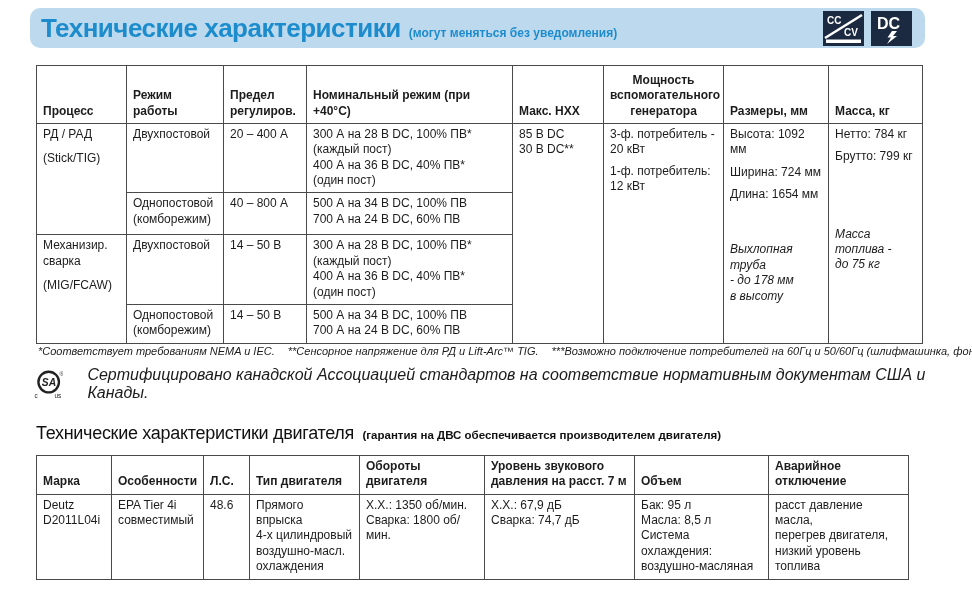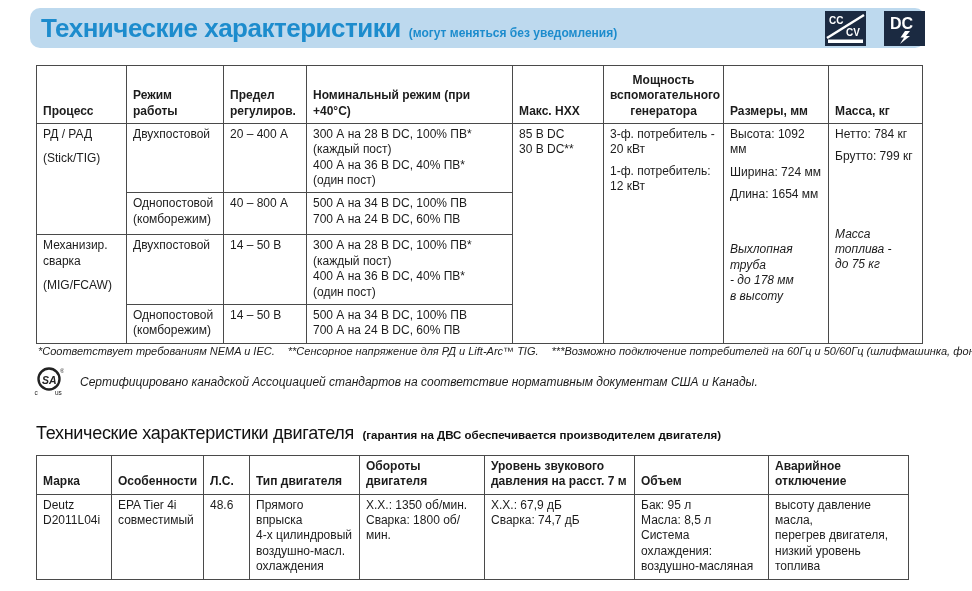--- a/index.html
+++ b/index.html
@@ -8,21 +8,21 @@
   .page { position: relative; width: 972px; height: 591px; background: #fff; overflow: hidden; }
 
   
   .title-bar {
     position: absolute; left: 30px; top: 8px; width: 895px; height: 40px;
     background: #bdd9ee; border-radius: 10px;
     display: flex; align-items: center; padding-left: 11px; text-align: center;
   }
   .title-main { color: #1d8ccd; font-size: 26px; font-weight: bold; letter-spacing: -0.5px; }
   .title-note { color: #1d8ccd; font-size: 12px; font-weight: bold; margin-left: 8px; margin-top: 9px; }
-  .badges { position: absolute; right: 0px; top: 3px; display: flex; gap: 18px; }
+  .badges { position: absolute; right: 13px; top: 3px; display: flex; gap: 7px; }
 
   
   table { border-collapse: collapse; table-layout: fixed; }
   th, td {
     border: 1px solid #4a4a4a; padding: 3px 6px 4px 6px;
     font-size: 12px; line-height: 1.28; text-align: left;
   }
   th { vertical-align: bottom; font-weight: bold; }
   td { vertical-align: top; }
   .t1 { position: absolute; left: 36px; top: 65px; width: 886px; }
@@ -37,21 +37,21 @@
   .spread div + div { margin-top: 7px; }
   .grp2 { margin-top: 6px; }
   .note-italic { font-style: italic; }
   .mt-exh { margin-top: 40px; }
   .mt-fuel { margin-top: 62px; }
 
   
   .footnote { position: absolute; left: 38px; top: 345px; font-size: 11px; font-style: italic; white-space: nowrap; }
   .footnote span { margin-right: 10px; }
   .csa-row { position: absolute; left: 34px; top: 366px; display: flex; align-items: center; }
-  .csa-text { font-size: 12px; font-style: italic; margin-left: 16px; }
+  .csa-text { font-size: 16px; font-style: italic; margin-left: 24px; }
 
   
   .section2-title { position: absolute; left: 36px; top: 423px; }
   .s2-main { font-size: 18px; font-weight: normal; color: #111; letter-spacing: -0.3px; }
   .s2-note { font-size: 11.5px; font-weight: bold; color: #111; margin-left: 4px; }
   .t2 { position: absolute; left: 36px; top: 455px; width: 872px; }
   .t2 thead th { height: 36px; }
   .t2 tbody td { height: 74px; }
 </style>
 </head>
@@ -266,21 +266,21 @@
             <div>Х.Х.: 67,9 дБ</div>
             <div>Сварка: 74,7 дБ</div>
           </td>
         <td>
             <div>Бак: 95 л</div>
             <div>Масла: 8,5 л</div>
             <div>Система охлаждения:</div>
             <div>воздушно-масляная</div>
           </td>
         <td>
-            <div>высоту давление масла,</div>
+            <div>расст давление масла,</div>
             <div>перегрев двигателя,</div>
             <div>низкий уровень топлива</div>
           </td>
       </tr>
     </tbody>
   </table>
 
 </div>
 
 </body></html>

